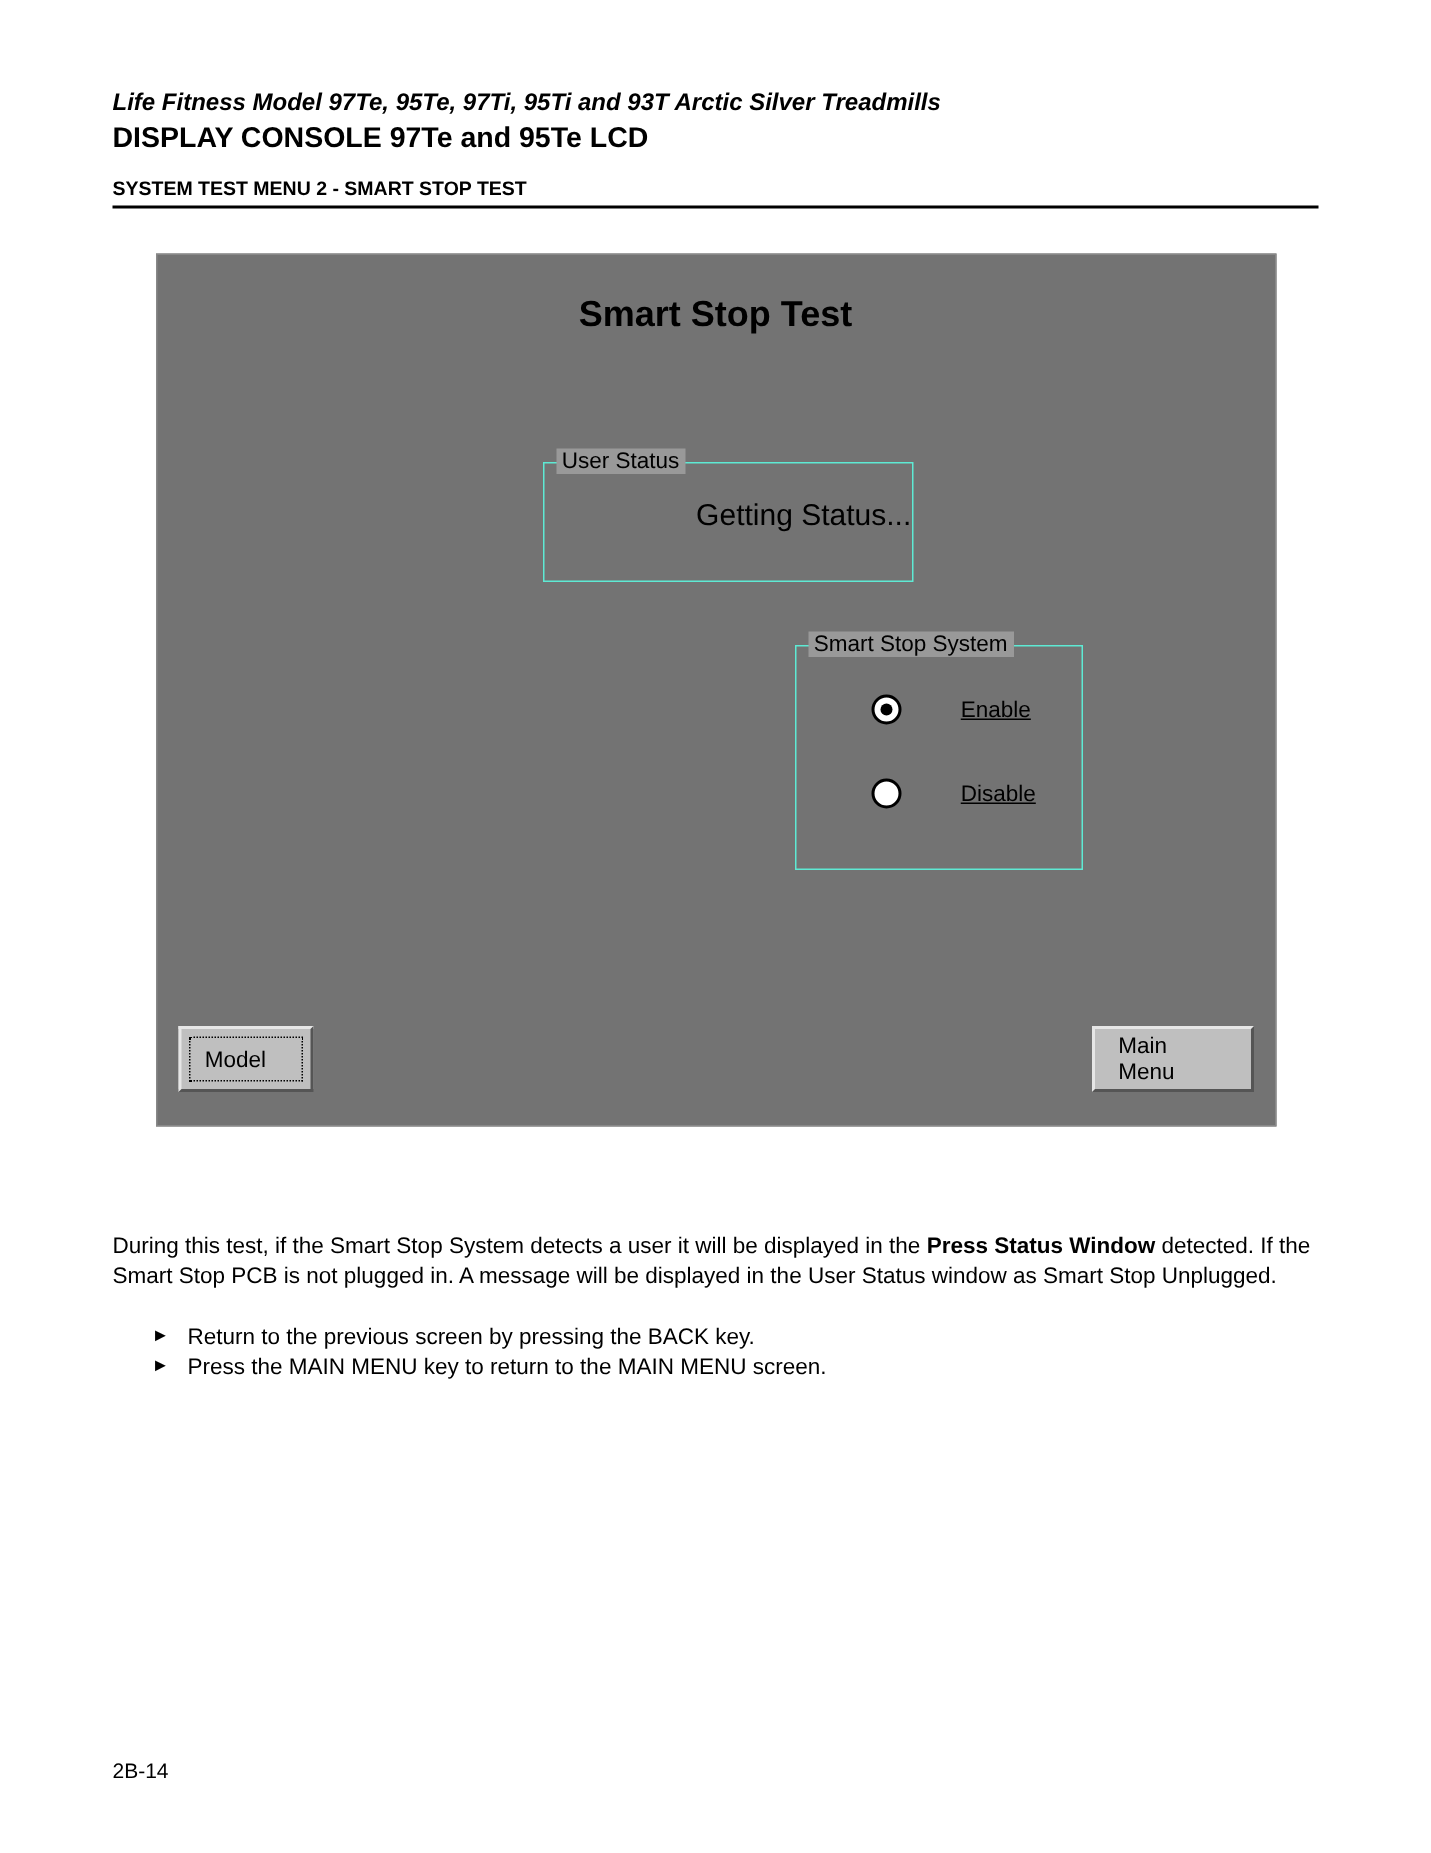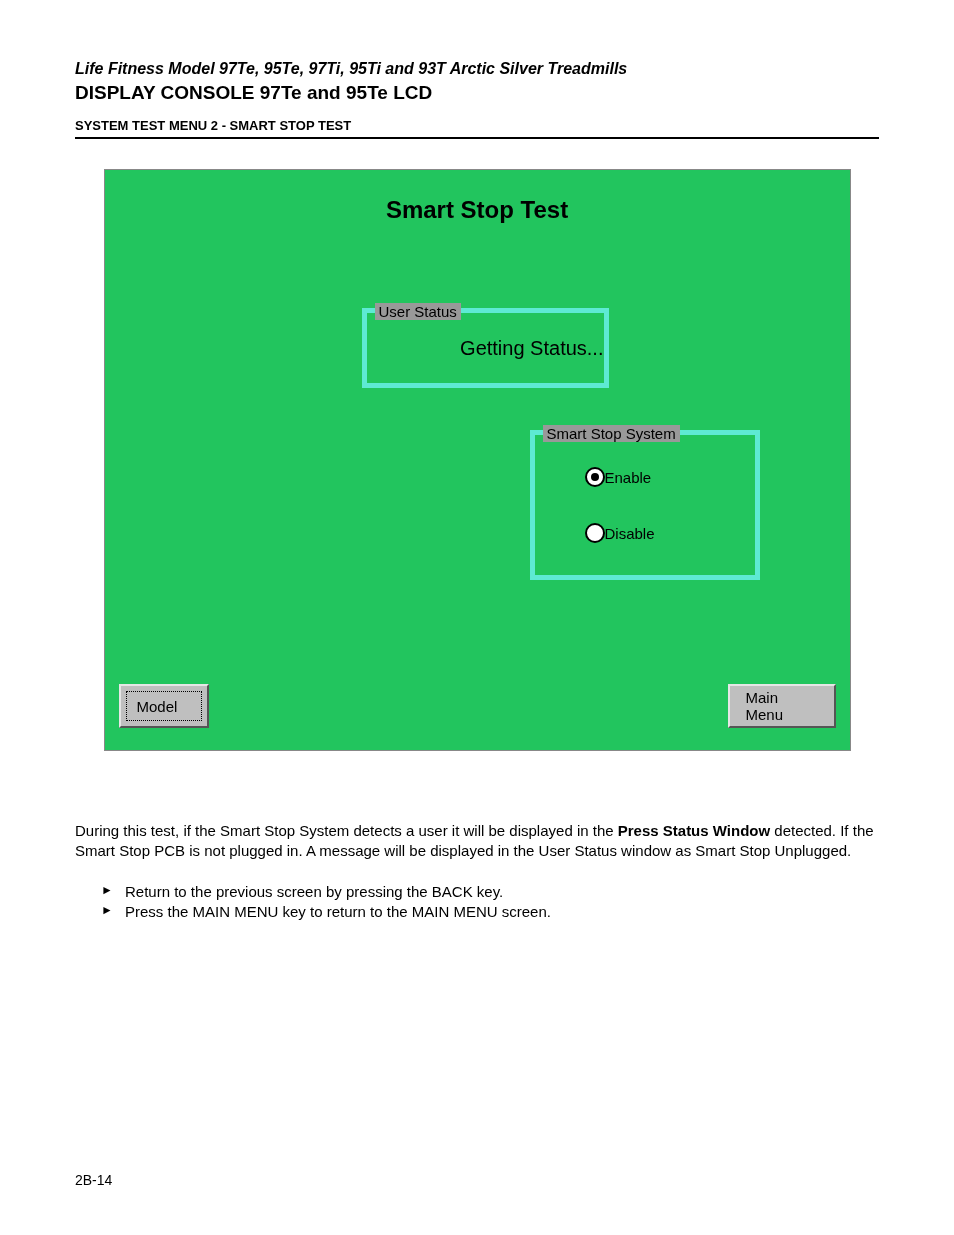--- a/index.html
+++ b/index.html
@@ -30,40 +30,40 @@
     border: none;
     border-top: 2px solid #000;
     margin: 0 0 30px 0;
   }
 
   
   .screen {
     width: 745px;
     height: 580px;
     margin: 0 auto 70px auto;
-    background: #22c55e;
+    background: #737373;
     border: 1px solid #888;
     position: relative;
     font-family: Arial, Helvetica, sans-serif;
   }
   .screen-title {
     position: absolute;
     top: 26px;
     left: 0;
     right: 0;
     text-align: center;
     font-size: 24px;
     font-weight: bold;
     color: #000;
   }
 
   
   .group {
     position: absolute;
-    border: 5px solid #5eead4;
+    border: 1px solid #5eead4;
     box-sizing: border-box;
   }
   .group .legend {
     position: absolute;
     top: -10px;
     left: 8px;
     background: #999999;
     padding: 0 4px;
     font-size: 15px;
     color: #000;
@@ -101,27 +101,29 @@
     border-bottom: 2px solid #555;
     display: flex; align-items: center; justify-content: center;
   }
   #btn-up   { top: 24px; }
   #btn-down { top: 82px; }
   .tri-up, .tri-down { width:0; height:0; }
   .tri-up   { border-left:10px solid transparent; border-right:10px solid transparent; border-bottom:14px solid #000; }
   .tri-down { border-left:10px solid transparent; border-right:10px solid transparent; border-top:14px solid #000; }
 
   
-  #grp-system { top: 260px; left: 425px; width: 230px; height: 150px; }
+  #grp-system { top: 260px; left: 425px; width: 192px; height: 150px; }
   .radio-row {
     position: absolute;
     left: 50px;
     display: flex;
     align-items: center;
-    font-size: 15px;
+    gap: 40px;
+    font-size: 15px;
+    text-decoration: underline;
   }
   #row-enable  { top: 32px; }
   #row-disable { top: 88px; align-items: center; }
   .radio {
     width: 16px; height: 16px;
     border: 2px solid #000;
     border-radius: 50%;
     background: #fff;
     display: inline-flex; align-items: center; justify-content: center;
     flex: 0 0 16px;

